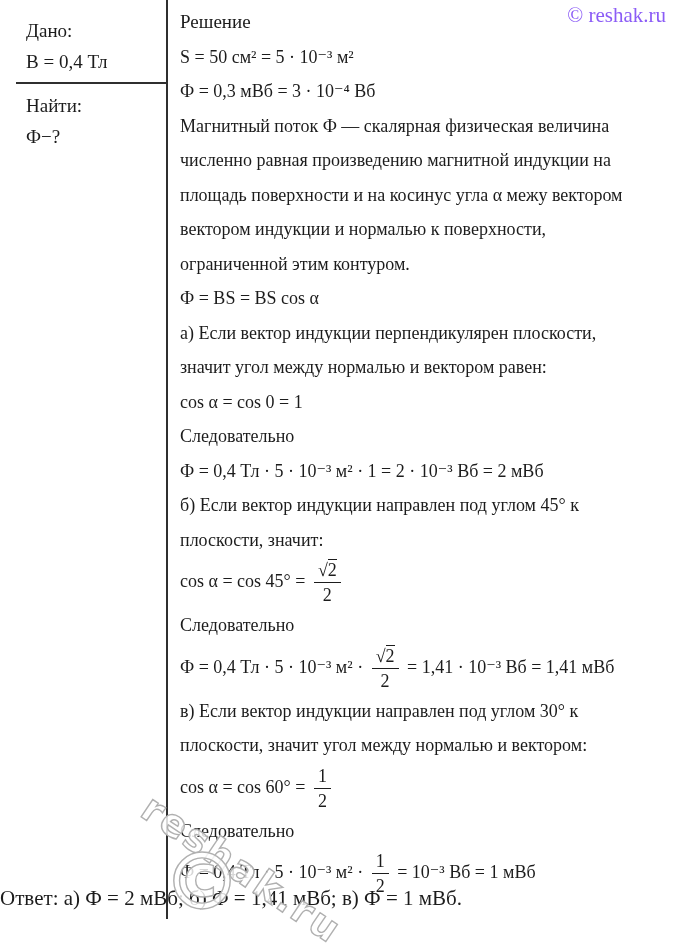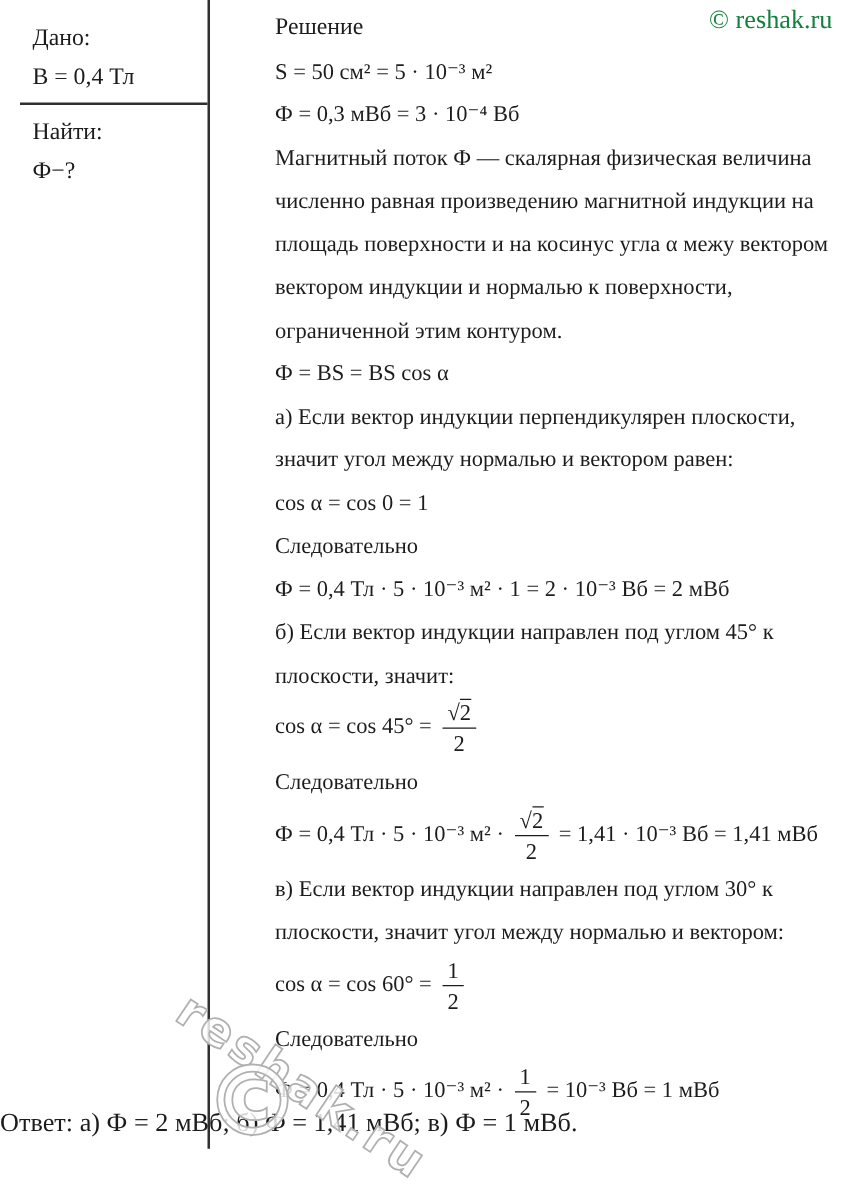--- a/index.html
+++ b/index.html
@@ -43,21 +43,20 @@
     border: none;
     border-top: 2px solid #2f2f2f;
     margin: 5px 0 6px 0;
     width: 100%;
   }
   .right-col {
     flex: 1 1 auto;
     box-sizing: border-box;
     padding: 5px 0 0 12px;
     overflow: hidden;
-    margin-left: 40px;
   }
   .right-col .line {
     font-size: 18px;
     line-height: 34.5px;
     min-height: 34.5px;
     white-space: nowrap;
   }
   .right-col .line.title { font-size: 19px; }
   .frac {
     display: inline-block;
@@ -108,21 +107,21 @@
     font-size: 78px;
     line-height: 78px;
     -webkit-text-stroke: 1.2px #b0b0b0;
   }
 </style>
 </head>
 <body>
 
 <div class="page">
 
-  <div class="site-credit" style="color: #15803d;">© reshak.ru</div>
+  <div class="site-credit" style="color: #8b5cf6;">© reshak.ru</div>
 
   <div class="columns">
 
     <div class="left-col">
       <div class="lline">Дано:</div>
       <div>
           <div class="lline">B = 0,4 Тл</div>
         </div>
       <hr class="given-rule">
       <div class="lline">Найти:</div>

